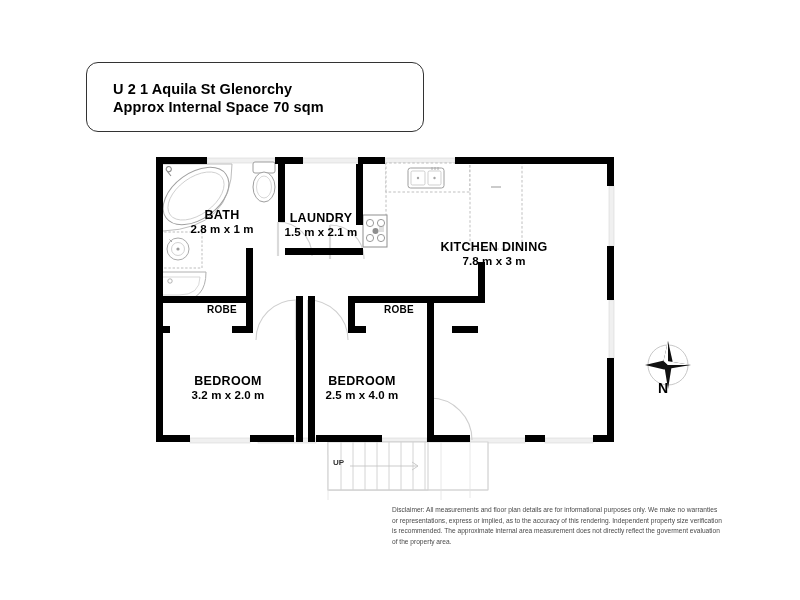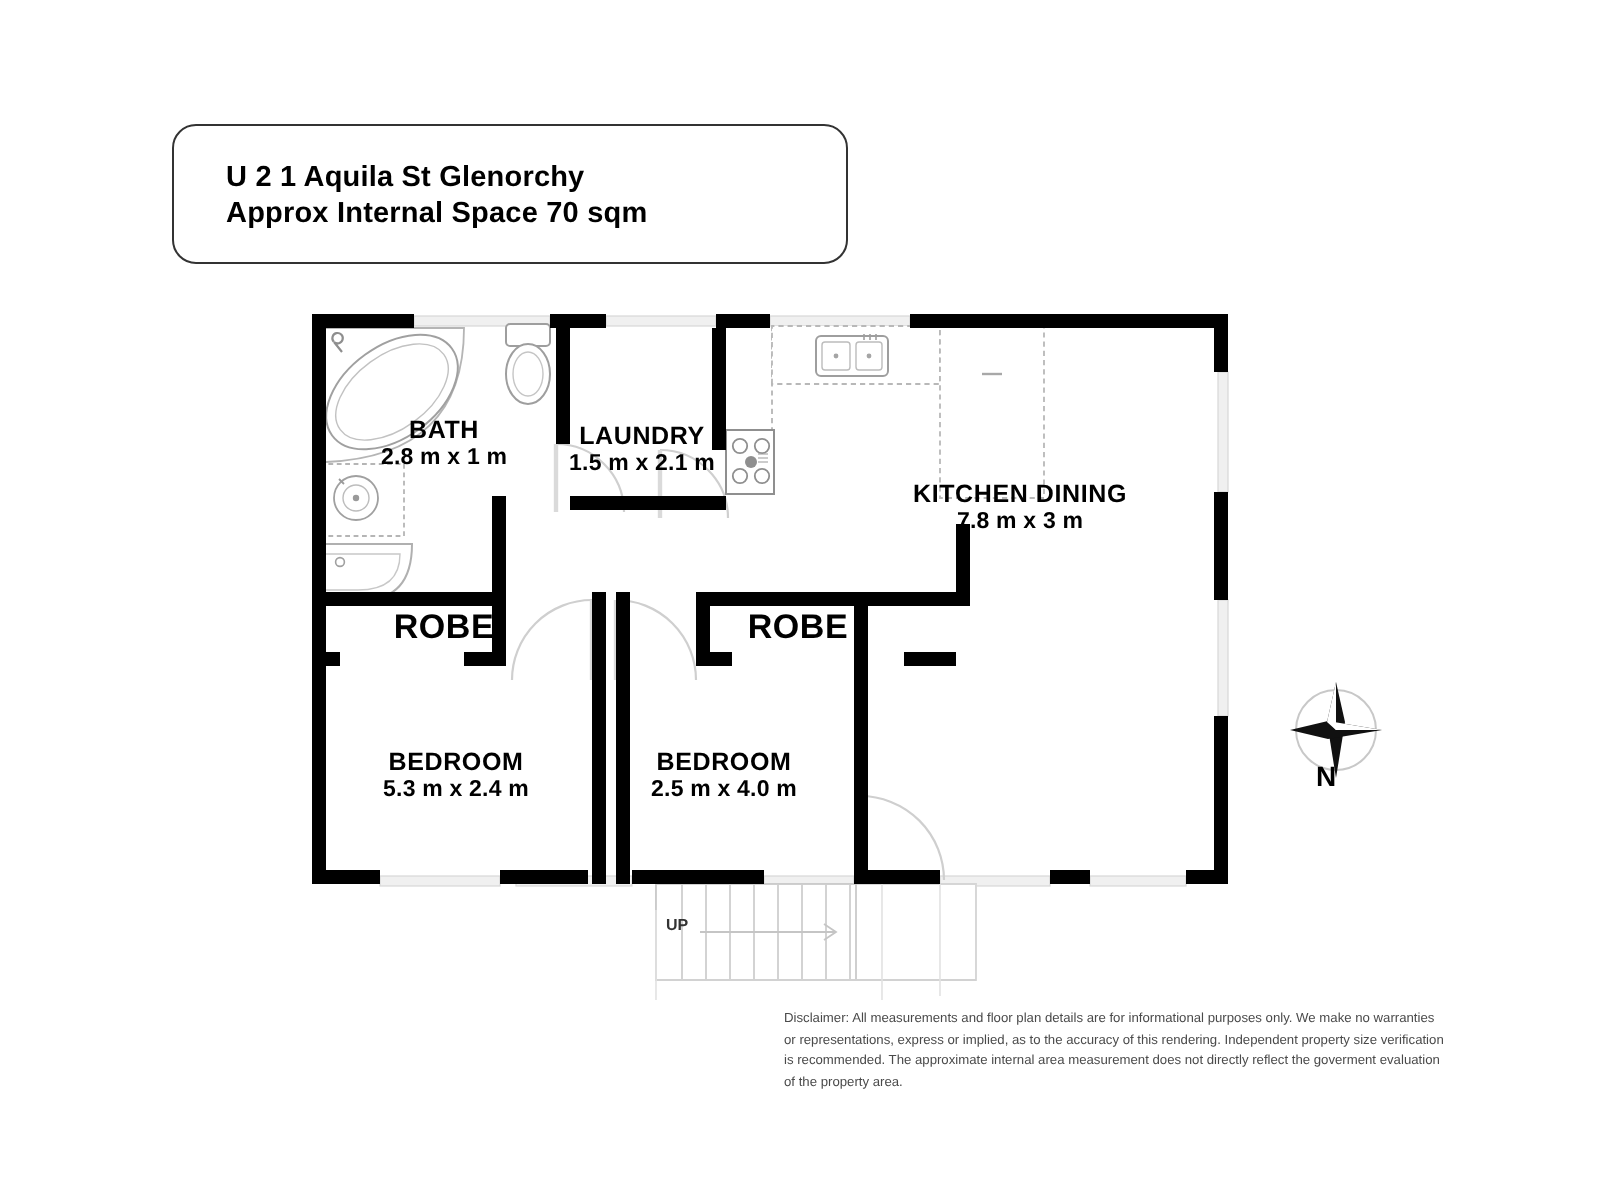--- a/index.html
+++ b/index.html
@@ -46,21 +46,21 @@
   .room-label {
     position: absolute;
     text-align: center;
     font-weight: bold;
     color: #000;
     white-space: nowrap;
     line-height: 1.18;
   }
   .room-label .nm { display: block; font-size: 12.5px; letter-spacing: 0.3px; }
   .room-label .dim { display: block; font-size: 11.5px; letter-spacing: 0.1px; }
-  .robe-label .nm { font-size: 17px; margin-left: 36px; }
+  .robe-label .nm { font-size: 10px; margin-left: 36px; }
 
   .disclaimer {
     position: absolute;
     left: 392px;
     top: 505px;
     width: 330px;
     font-size: 6.6px;
     line-height: 1.62;
     color: #4a4a4a;
     font-family: "Liberation Sans", sans-serif;
@@ -281,36 +281,36 @@
   <div class="room-label" style="left:222px; top:208px; transform:translateX(-50%);">
     <span class="nm">BATH</span>
     <span class="dim">2.8 m x 1 m</span>
   </div>
 
   <div class="room-label" style="left:321px; top:211px; transform:translateX(-50%);">
     <span class="nm">LAUNDRY</span>
     <span class="dim">1.5 m x 2.1 m</span>
   </div>
 
-  <div class="room-label" style="left:494px; top:240px; transform:translateX(-50%);margin-left:16px;">
+  <div class="room-label" style="left:494px; top:240px; transform:translateX(-50%);">
     <span class="nm">KITCHEN DINING</span>
     <span class="dim">7.8 m x 3 m</span>
   </div>
 
   <div class="room-label robe-label" style="left:204px; top:304px; transform:translateX(-50%);">
     <span class="nm">ROBE</span>
   </div>
 
   <div class="room-label robe-label" style="left:381px; top:304px; transform:translateX(-50%);">
     <span class="nm">ROBE</span>
   </div>
 
   <div class="room-label" style="left:228px; top:374px; transform:translateX(-50%);">
     <span class="nm">BEDROOM</span>
-    <span class="dim">5.3 m x 2.4 m</span>
+    <span class="dim">3.2 m x 2.0 m</span>
   </div>
 
   <div class="room-label" style="left:362px; top:374px; transform:translateX(-50%);">
     <span class="nm">BEDROOM</span>
     <span class="dim">2.5 m x 4.0 m</span>
   </div>
 
 
   <div class="up-label">UP</div>
 

